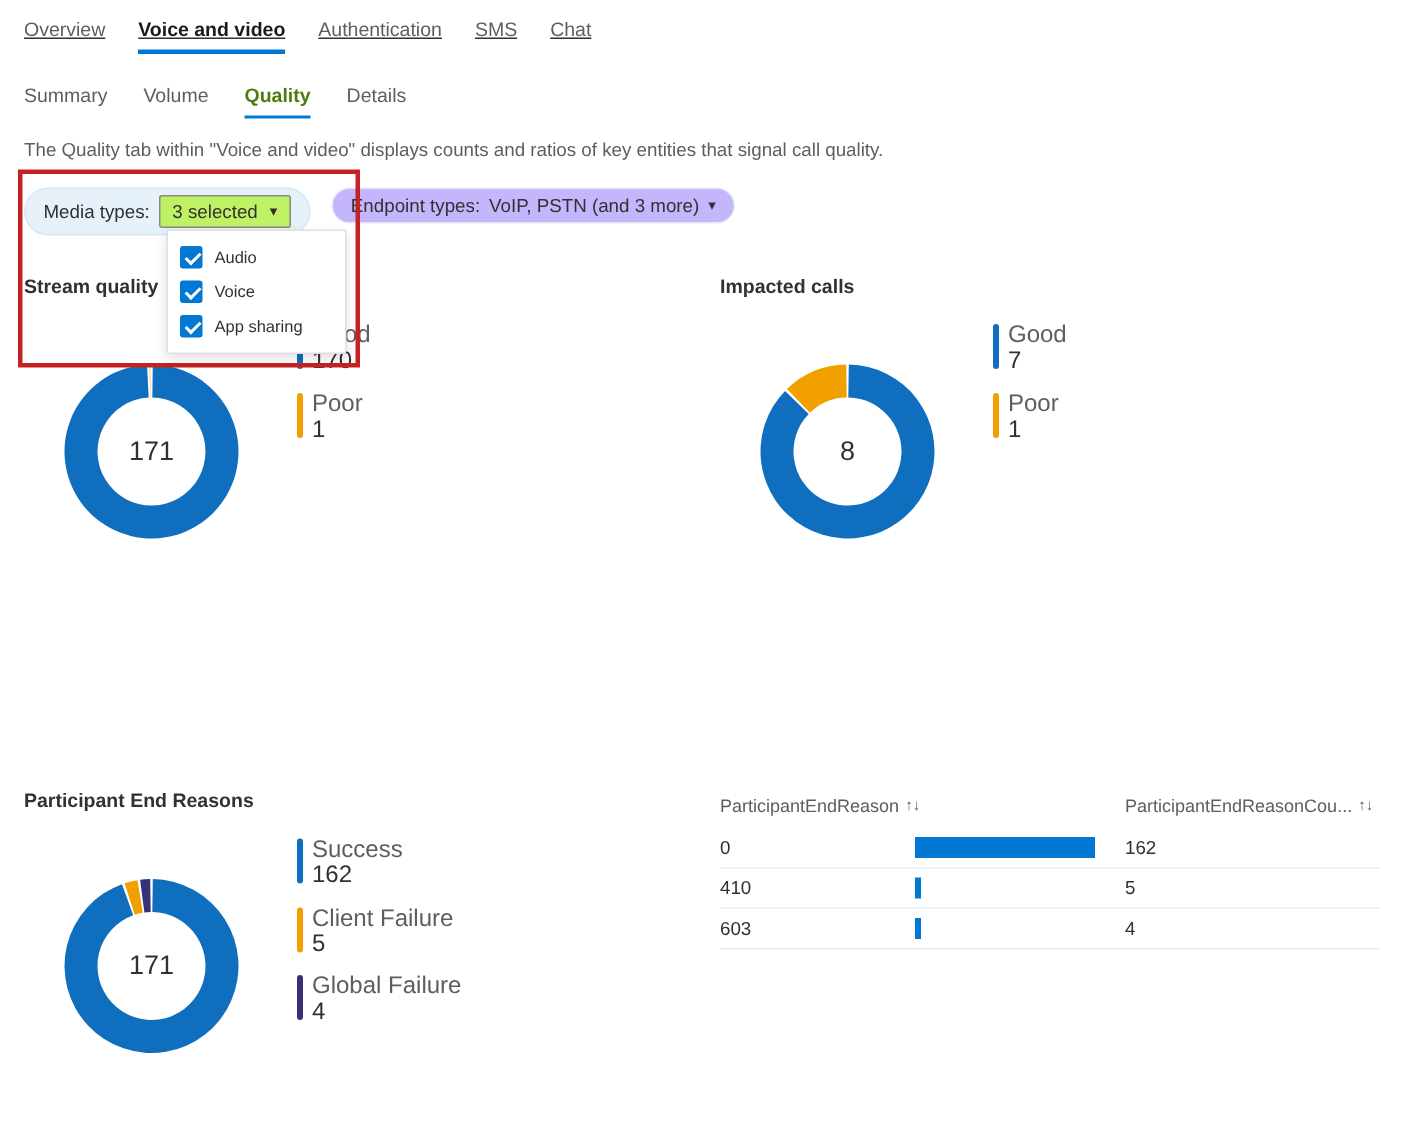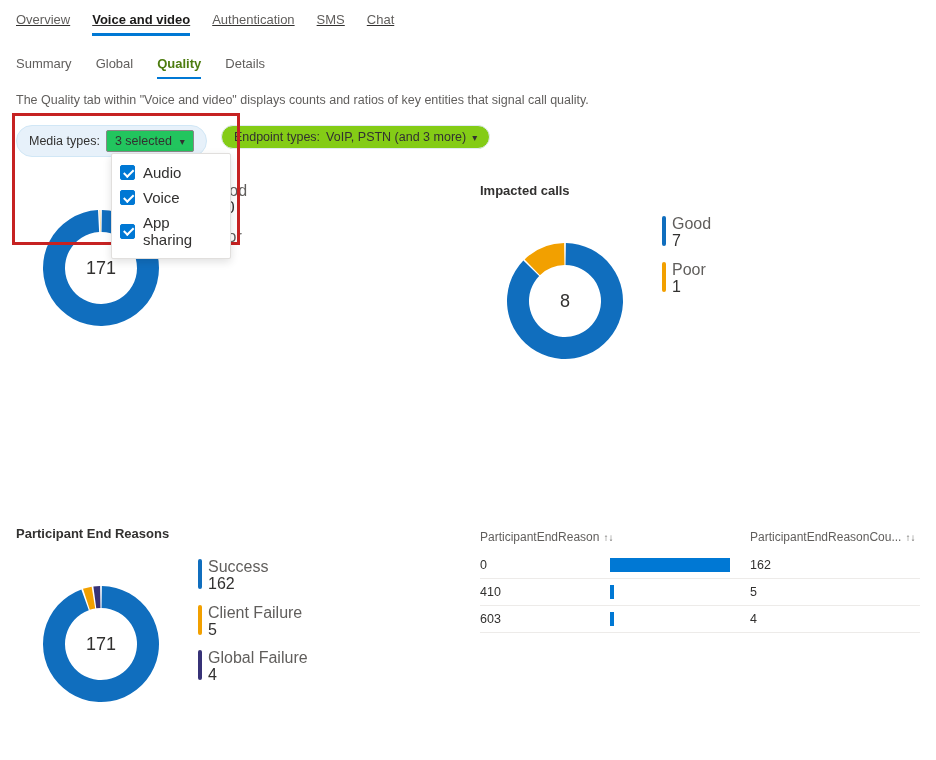--- a/index.html
+++ b/index.html
@@ -13,26 +13,26 @@
   .subtabs { display:flex; gap:24px; margin-bottom:14px; }
   .subtab { padding:2px 0 6px 0; color:#605e5c; cursor:pointer; }
   .subtab.active { color:#4d7c0f; font-weight:600; border-bottom:2px solid #0078d4; }
 
   .description { color:#605e5c; margin-bottom:18px; font-size:12.5px; }
 
   .filters-row { display:flex; gap:14px; align-items:flex-start; margin-bottom:26px; position:relative; }
   .pill { display:inline-flex; align-items:center; gap:6px; border-radius:16px; border:1px solid #d1e7f6; background:#e7f1fa; padding:4px 12px; font-size:12.5px; color:#323130; }
   .pill .label { color:#323130; }
   .pill .sel { font-weight:400; }
-  .pill.secondary { background:#84cc16; border-color:#e1ecf4; }
-  .fake-select { display:inline-flex; align-items:center; gap:8px; border:1px solid #8a8886; background:#22c55e; padding:1px 8px; border-radius:2px; height:22px; }
+  .pill.secondary { background:#c4b5fd; border-color:#e1ecf4; }
+  .fake-select { display:inline-flex; align-items:center; gap:8px; border:1px solid #8a8886; background:#bef264; padding:1px 8px; border-radius:2px; height:22px; }
   .chev { font-size:10px; }
 
   .dropdown { position:absolute; top:28px; left:95px; width:120px; background:#fff; border:1px solid #e1dfdd; border-radius:2px; box-shadow:0 3px 8px rgba(0,0,0,0.12); padding:6px 6px; z-index:10; }
-  .dd-item { display:flex; align-items:center; gap:8px; padding:4px 2px; font-size:15px; }
+  .dd-item { display:flex; align-items:center; gap:8px; padding:4px 2px; font-size:11px; }
   .cb { width:15px; height:15px; border:1px solid #605e5c; border-radius:2px; display:flex; align-items:center; justify-content:center; background:#fff; flex-shrink:0; }
   .cb.checked { background:#0078d4; border-color:#0078d4; }
   .cb.checked::after { content:""; width:4px; height:8px; border:solid #fff; border-width:0 2px 2px 0; transform:rotate(45deg) translateY(-1px); }
 
   .highlight-box { position:absolute; top:-12px; left:-4px; width:228px; height:132px; border:3px solid #c62222; pointer-events:none; z-index:5; }
 
   .row { display:flex; gap:24px; }
   .card { flex:1; }
   .section-title { font-weight:600; font-size:13px; margin-bottom:18px; }
 
@@ -69,21 +69,21 @@
   <div class="tabs">
     <div class="tab">Overview</div>
     <div class="tab active">Voice and video</div>
     <div class="tab">Authentication</div>
     <div class="tab">SMS</div>
     <div class="tab">Chat</div>
   </div>
 
   <div class="subtabs">
     <div class="subtab">Summary</div>
-    <div class="subtab">Global</div>
+    <div class="subtab">Volume</div>
     <div class="subtab active">Quality</div>
     <div class="subtab">Details</div>
   </div>
 
   <div class="description">The Quality tab within "Voice and video" displays counts and ratios of key entities that signal call quality.</div>
 
   <div class="filters-row">
     <div class="highlight-box"></div>
 
     <div class="pill">
@@ -111,20 +111,21 @@
 
     <div class="pill secondary">
       <span class="label">Endpoint types:</span>
       <span class="sel">VoIP, PSTN (and 3 more)</span>
       <span class="chev">▾</span>
     </div>
   </div>
 
   <div class="row">
     <div class="card">
+      <div class="section-title">Stream quality</div>
       <div class="chart-area">
         <div class="donut-wrap" id="donut-sq"><svg width="170" height="170">
               <path d="M 85.86996737536703 27.00652487765717 A 58 58 0 1 1 82.00020016187746 27.07762780297064 L 83.13805527288946 49.04818277425764 A 36 36 0 1 0 85.53997975022781 49.00404992406307 Z" fill="#106ebe"></path>
               <path d="M 83.73896049752939 27.013710418986037 A 58 58 0 0 1 84.13003262463297 27.00652487765717 L 84.4600202497722 49.00404992406307 A 36 36 0 0 0 84.21728582605273 49.00850991523271 Z" fill="#f2a000"></path>
             </svg>
           <div class="donut-center">171</div>
         </div>
         <div class="legend" id="legend-sq">
             <div class="legend-item">
               <div class="legend-bar" style="background: rgb(16, 110, 190);"></div>

